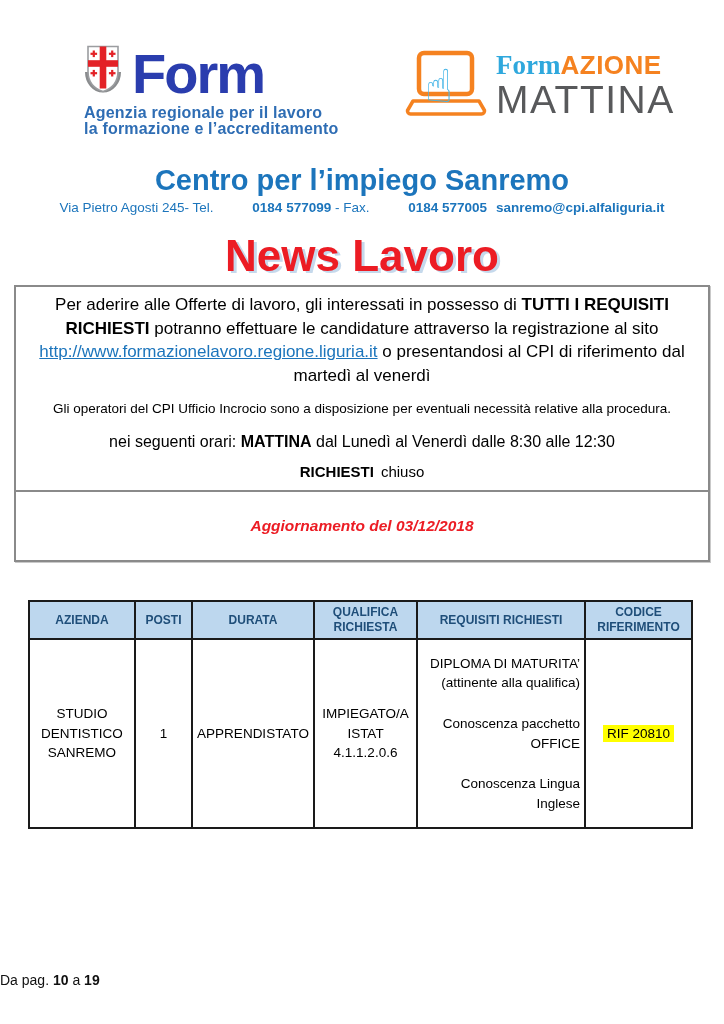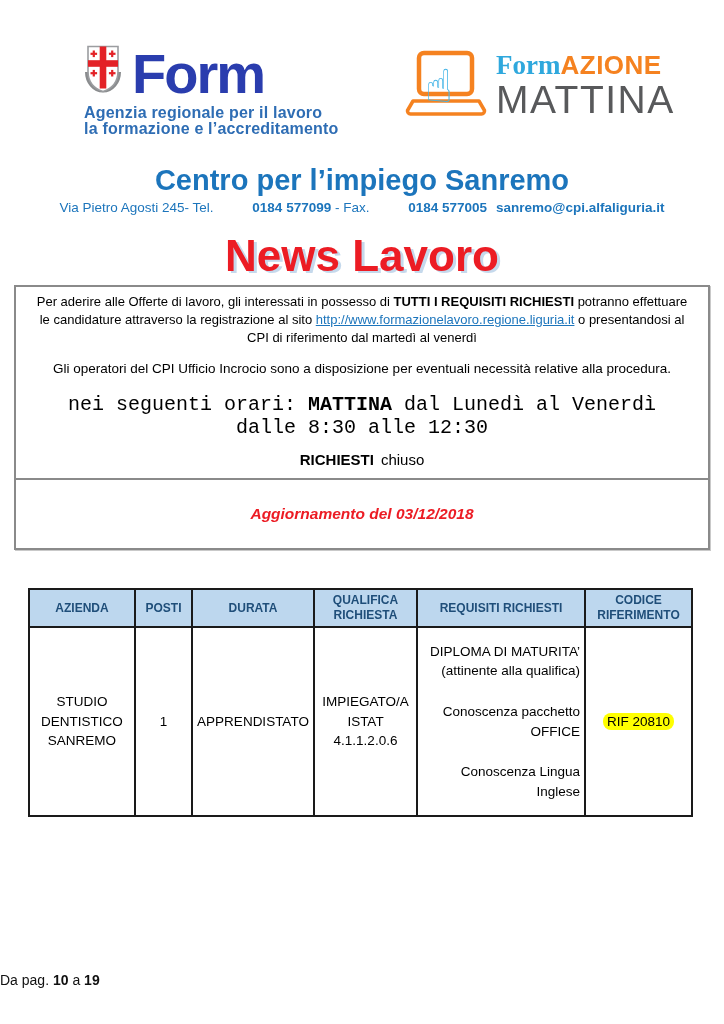--- a/index.html
+++ b/index.html
@@ -56,23 +56,23 @@
     text-shadow:3px 2px 0 #c5d9ec;
   }
   
   .box{
     width:660px;margin:0 auto;border:2px solid #8a8a8a;
     box-sizing:content-box;background:#fff;
     box-shadow:1px 1px 0 #c9c9c9;
   }
   .box1{margin-top:6px;padding:4px 16px 10px;}
   .box1 p{margin:0;text-align:center;}
-  .p1{font-size:13px;line-height:1.38;margin-top:2px !important;}
+  .p1{font-size:17px;line-height:1.38;margin-top:2px !important;}
   .p2{font-size:13.5px;margin-top:14px !important;}
-  .p3{font-size:20px;margin-top:17px !important;font-family:Liberation Mono, monospace;}
+  .p3{font-size:16px;margin-top:17px !important;}
   .p4{font-size:15px;margin-top:12px !important;}
   .p4 .after{margin-left:7px;}
   .bold{font-weight:700;}
   a.reg-link{color:#1c75bc;text-decoration:underline;cursor:pointer;}
   .box2{margin-top:-2px;padding:25px 16px;text-align:center;}
   .update-text{
     font-size:15.5px;font-weight:700;font-style:italic;color:#ec1c24;
   }
   
   table.jobs{
@@ -86,21 +86,21 @@
   table.jobs th{
     background:#bdd7ee;color:#1f4e79;font-weight:700;
     font-size:12px;line-height:1.25;height:32px;
   }
   table.jobs td{
     font-size:13.5px;line-height:1.45;height:183px;
   }
   td.req p{margin:0;text-align:right;}
   td.req p + p{margin-top:21px;}
   .rif{
-    background:#ffff00;padding:1px 4px;white-space:nowrap;border-radius:8px;
+    background:#ffff00;padding:1px 4px;white-space:nowrap;
   }
   
   .footer{
     position:absolute;left:0;right:0;top:972px;
     text-align:left;font-size:14px;color:#111;
   }
   
   svg{display:block;}
 </style>
 </head>

